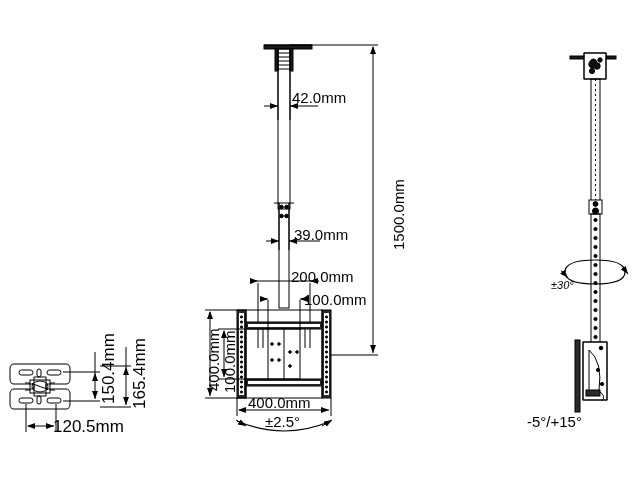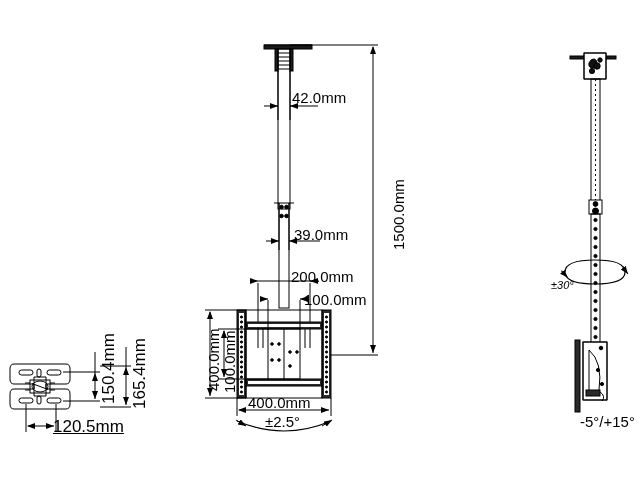--- a/index.html
+++ b/index.html
@@ -287,21 +287,21 @@
         <circle cx="601" cy="348" r="1.8"></circle>
         <circle cx="598" cy="370" r="1.6"></circle>
         <circle cx="602" cy="384" r="1.6"></circle>
       </g>
       <rect x="586" y="390" width="14" height="6" fill="#2a2a2a" stroke="#000"></rect>
       <path d="M600,392 q6,4 2,9"></path>
     </g>
   </g>
 </svg>
 
-<div class="lbl" style="left:53px;top:418px;font-size:17px;text-decoration:underline;">120.5mm</div>
+<div class="lbl" style="left:53px;top:418px;font-size:17px;">120.5mm</div>
 
 <div class="lbl vert" style="left:100px;top:404px;font-size:17px;">150.4mm</div>
 
 <div class="lbl vert" style="left:131px;top:409px;font-size:17px;">165.4mm</div>
 
 <div class="lbl" style="left:292px;top:90px;font-size:15px;">42.0mm</div>
 
 <div class="lbl" style="left:294px;top:227px;font-size:15px;">39.0mm</div>
 
 <div class="lbl vert" style="left:391px;top:250px;font-size:15px;">1500.0mm</div>
@@ -313,15 +313,15 @@
 <div class="lbl" style="left:248px;top:395px;font-size:15px;">400.0mm</div>
 
 <div class="lbl vert" style="left:206px;top:391px;font-size:15px;">400.0mm</div>
 
 <div class="lbl vert" style="left:222px;top:393px;font-size:15px;">100.0mm</div>
 
 <div class="lbl" style="left:265px;top:414px;font-size:15px;text-align:right;">±2.5°</div>
 
 <div class="lbl" style="left:551px;top:280px;font-size:11px;font-style:italic;">±30°</div>
 
-<div class="lbl" style="left:580px;top:414px;font-size:15px;">-5°/+15°</div>
+<div class="lbl" style="left:527px;top:414px;font-size:15px;">-5°/+15°</div>
 
 </div>
 
 </body></html>

